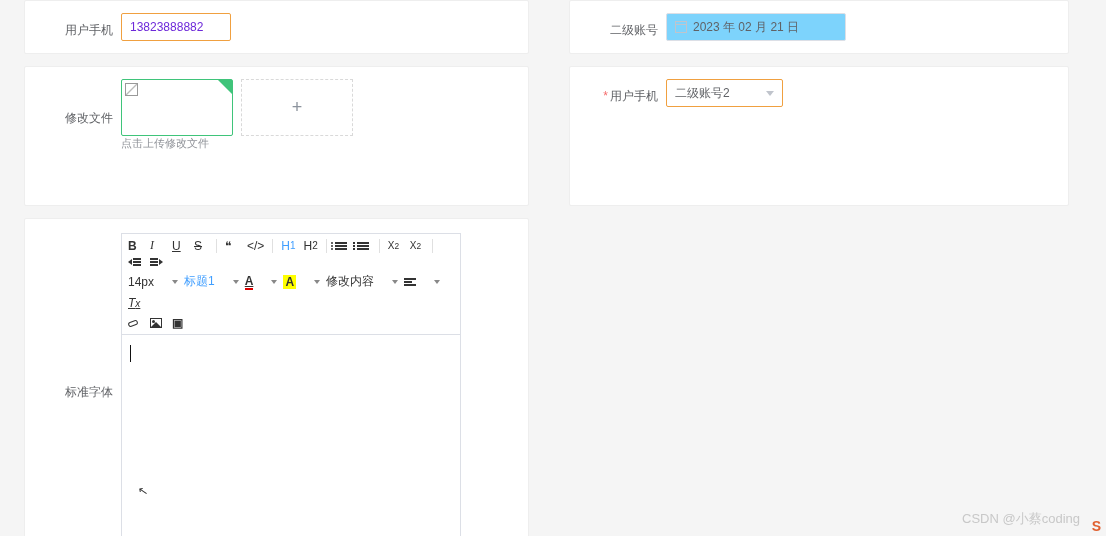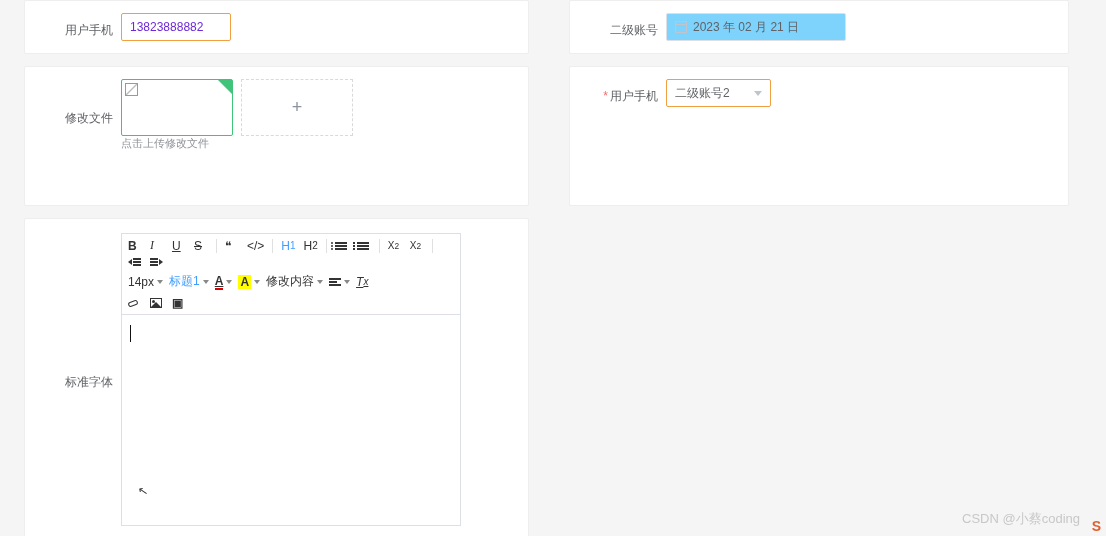--- a/index.html
+++ b/index.html
@@ -75,21 +75,21 @@
       content: ""; position: absolute; top: 2px; left: 0; right: 0; height: 1px; background: #c0c4cc;
     }
     .select-box {
       display: inline-flex;
       align-items: center;
       justify-content: space-between;
       height: 28px;
       border: 1px solid #f0a040;
       border-radius: 2px;
       padding: 0 8px;
-      width: 105px;
+      width: 117px;
       background: #fff;
       color: #606266;
     }
     .select-box .chevron {
       width: 0; height: 0;
       border-left: 4px solid transparent;
       border-right: 4px solid transparent;
       border-top: 5px solid #c0c4cc;
     }
 
@@ -140,21 +140,21 @@
       padding: 4px 6px;
       display: flex;
       flex-wrap: wrap;
       gap: 4px 8px;
       align-items: center;
       font-size: 12px;
       color: #333;
     }
     .tb-btn { cursor: pointer; min-width: 14px; text-align: center; font-family: Arial; display: inline-flex; align-items: center; }
     .tb-sep { width: 1px; height: 14px; background: #e0e0e0; }
-    .tb-drop { display: inline-flex; align-items: center; gap: 3px; }
+    .tb-drop { display: inline-flex; align-items: center; gap: 18px; }
     .tb-drop .mini-chev { width:0;height:0;border-left:3px solid transparent;border-right:3px solid transparent;border-top:4px solid #888; }
     .tb-row2 { display: flex; align-items: center; gap: 6px; flex-wrap: wrap; width: 100%; margin-top: 2px; }
     .tb-row3 { display: flex; align-items: center; gap: 8px; width: 100%; margin-top: 2px; }
     .tb-blue { color: #409eff; }
     .tb-underline-a { text-decoration: underline; font-weight: bold; }
     .tb-bold { font-weight: bold; }
     .tb-italic { font-style: italic; font-family: Georgia; }
     .tb-underline { text-decoration: underline; }
     .tb-strike { text-decoration: line-through; }
     .tb-sub { font-size: 10px; }

